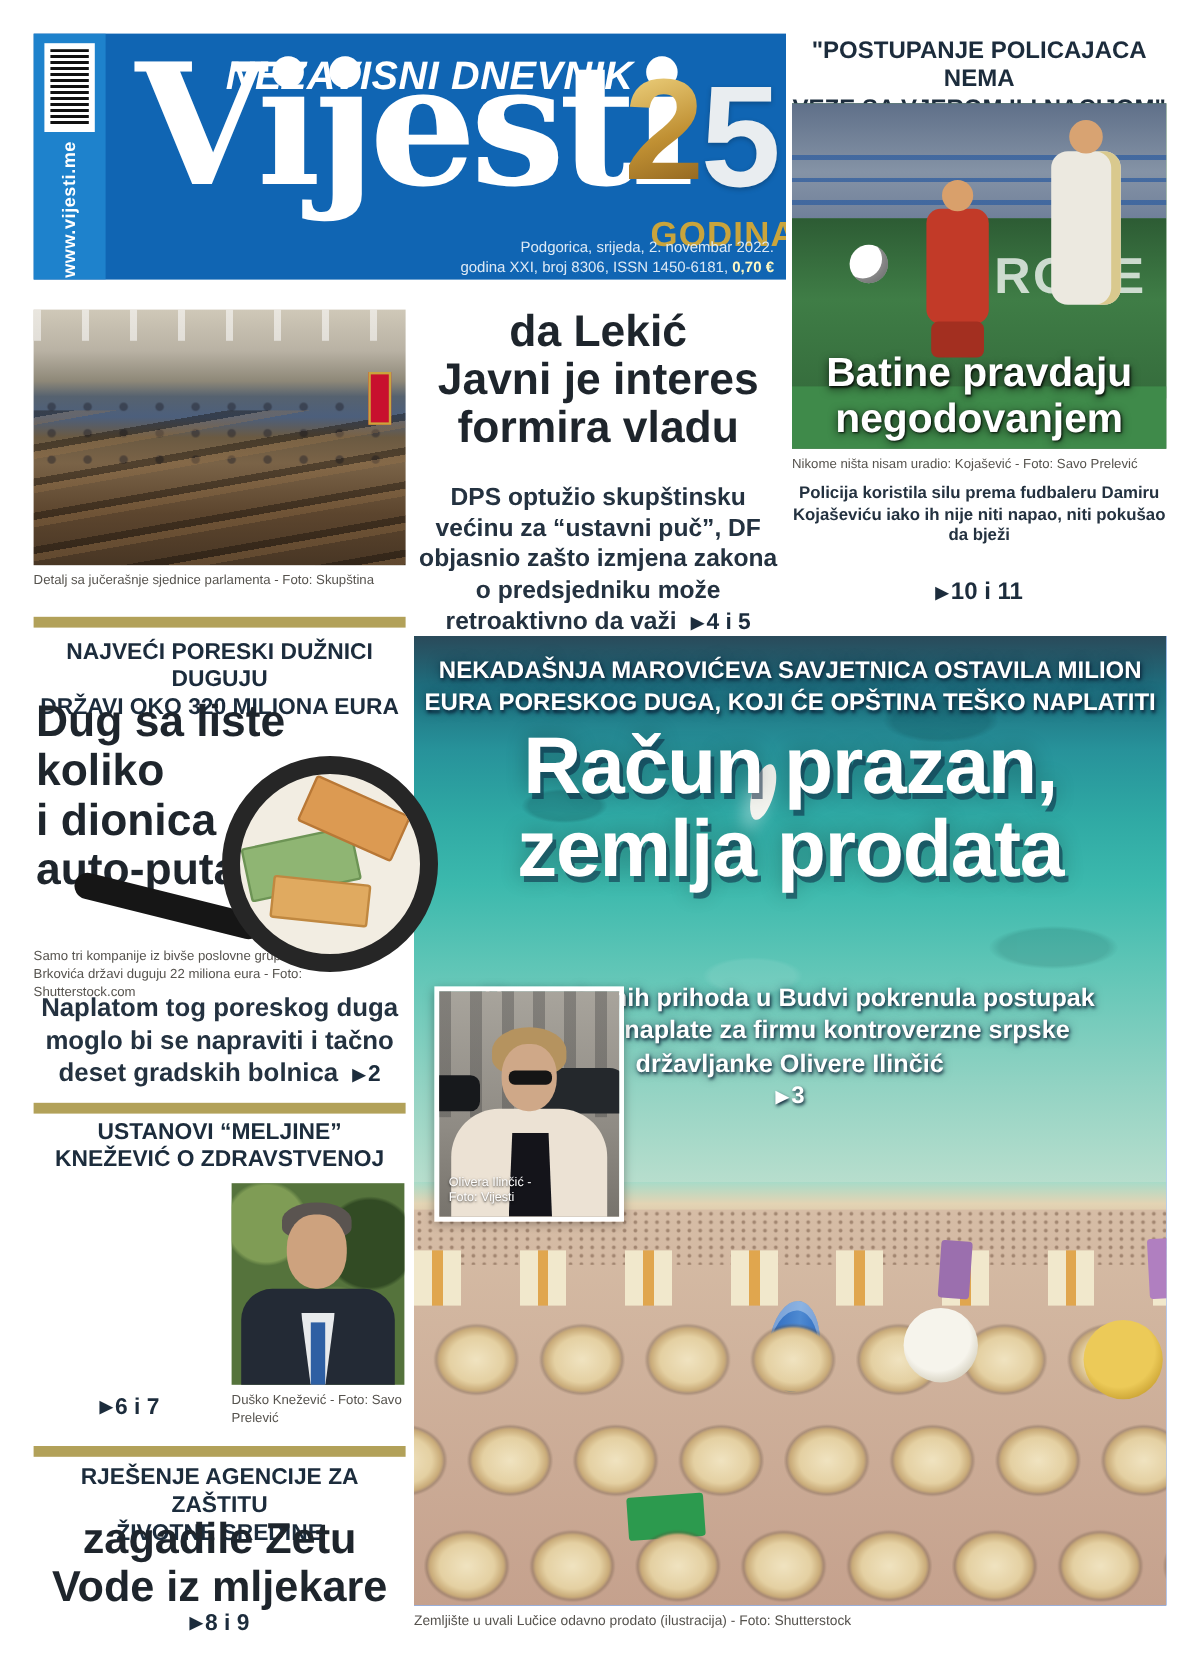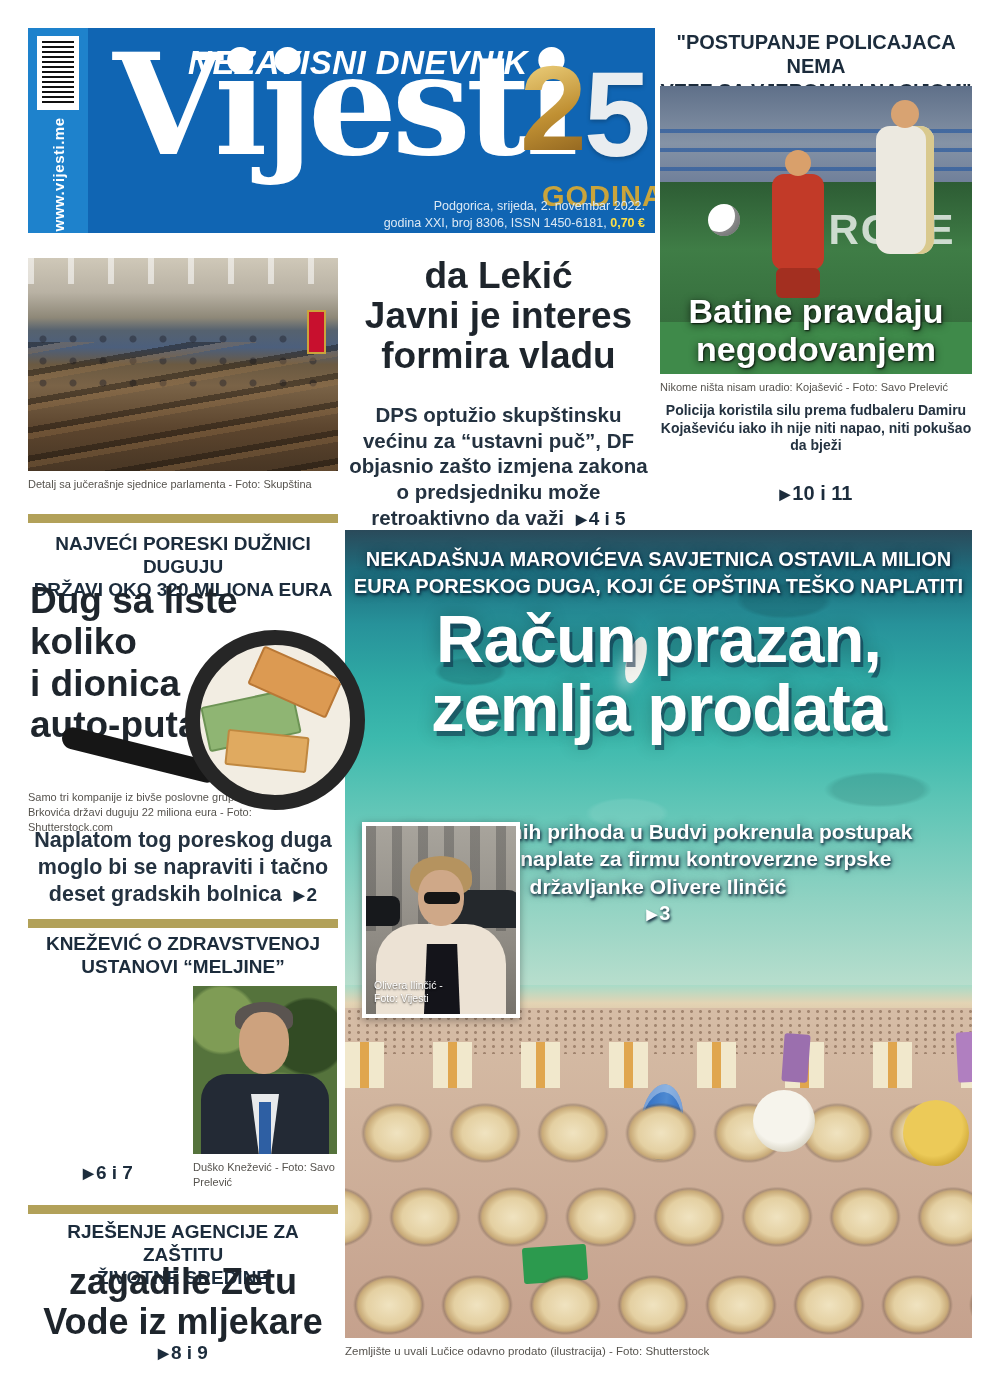--- a/index.html
+++ b/index.html
@@ -22,21 +22,21 @@
   .anniv{position:absolute;left:492px;top:30px;width:166px;height:172px;}
   .anniv .d2{position:absolute;left:0;top:-10px;font-size:120px;font-weight:bold;line-height:1;
     background:linear-gradient(160deg,#eed27f 10%,#c09033 55%,#8a5f1d 95%);
     -webkit-background-clip:text;background-clip:text;color:transparent;}
   .anniv .d5{position:absolute;left:64px;top:-4px;font-size:120px;font-weight:bold;line-height:1;
     color:#e9edf0;text-shadow:0 2px 4px rgba(0,0,0,.25);}
   .anniv .word{position:absolute;left:0;top:122px;width:166px;text-align:center;
     font-size:29px;font-weight:bold;color:#c9a43c;letter-spacing:1px;}
   .dates{position:absolute;right:10px;top:170px;text-align:right;font-size:12.5px;
     color:#dce9f5;line-height:1.35;}
-  .dates b{color:#fde047;}
+  .dates b{color:#fef9c3;}
 
   
   .kicker{font-size:19px;font-weight:bold;line-height:1.22;text-align:center;color:#1c2c3c;}
   .headline{font-weight:bold;color:#1e252c;}
   .deck{font-weight:bold;color:#243240;line-height:1.25;text-align:center;}
   .caption{font-size:11px;color:#56534e;line-height:1.35;}
   .pageref{font-weight:bold;color:#1c2c3c;font-size:19px;}
   .arrow::before{content:"▶";font-size:14px;margin-right:2px;position:relative;top:-1px;}
   .goldbar{position:absolute;left:28px;width:310px;height:9px;background:#b2a159;}
 
@@ -287,22 +287,22 @@
     <div class="bill bill-g"></div>
     <div class="bill bill-o"></div>
     <div class="bill bill-r"></div>
   </div>
   <div class="abs caption debt-caption">Samo tri kompanije iz bivše poslovne grupacije Dragana Brkovića državi duguju 22 miliona eura - Foto: Shutterstock.com</div>
   <div class="abs deck debt-deck">
     <span>Naplatom tog poreskog duga moglo bi se napraviti i tačno deset gradskih bolnica</span><span class="pageref inline-pages"><span class="arrow"></span><span>2</span></span>
   </div>
 
   <div class="abs kicker meljine-kicker">
+    <div>USTANOVI “MELJINE”</div>
     <div>KNEŽEVIĆ O ZDRAVSTVENOJ</div>
-    <div>USTANOVI “MELJINE”</div>
   </div>
   <div class="abs pageref meljine-pages">
     <span class="arrow"></span><span>6 i 7</span>
   </div>
   <div class="abs kn-photo">
     <div class="kn-suit"></div>
     <div class="kn-shirt"></div>
     <div class="kn-tie"></div>
     <div class="kn-hair"></div>
     <div class="kn-face"></div>

